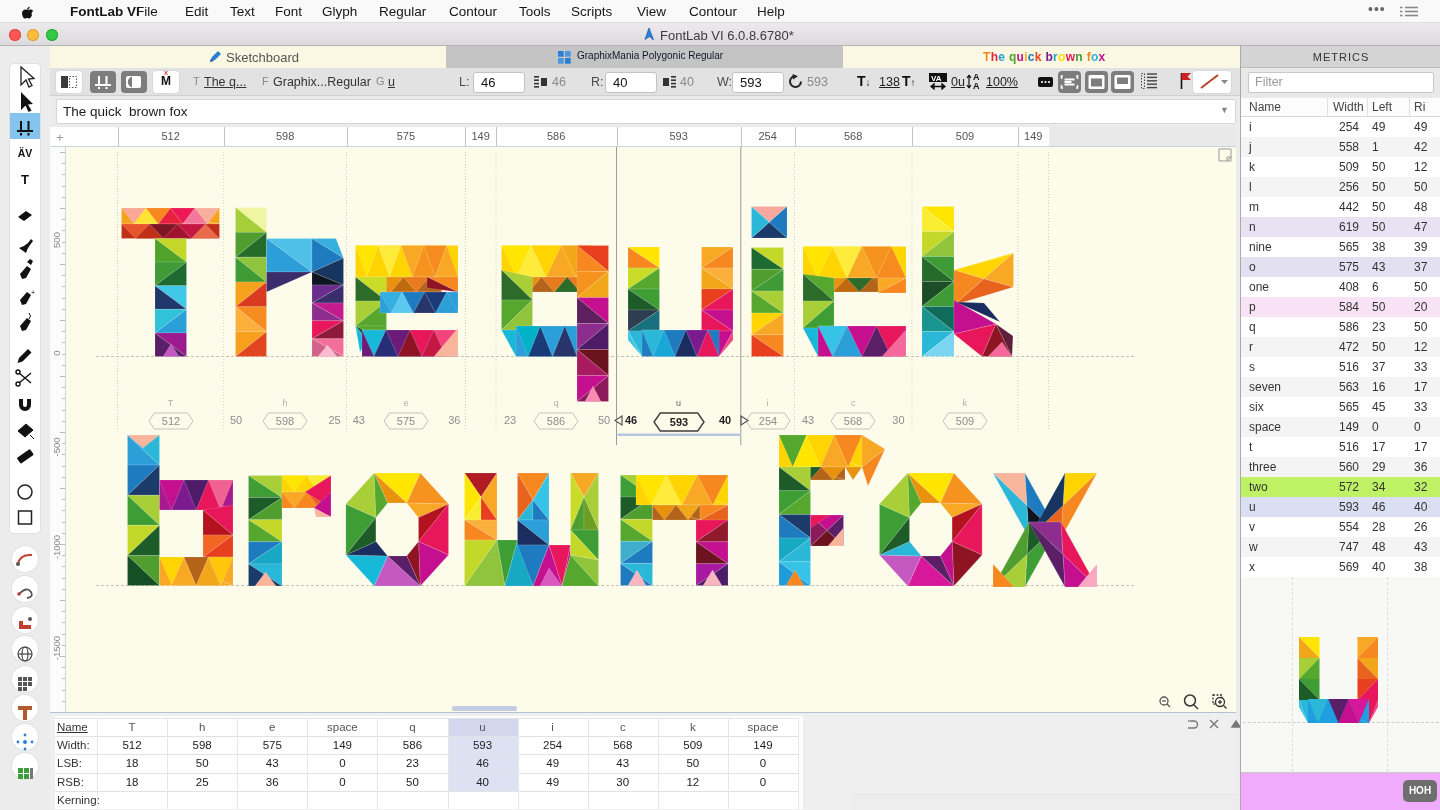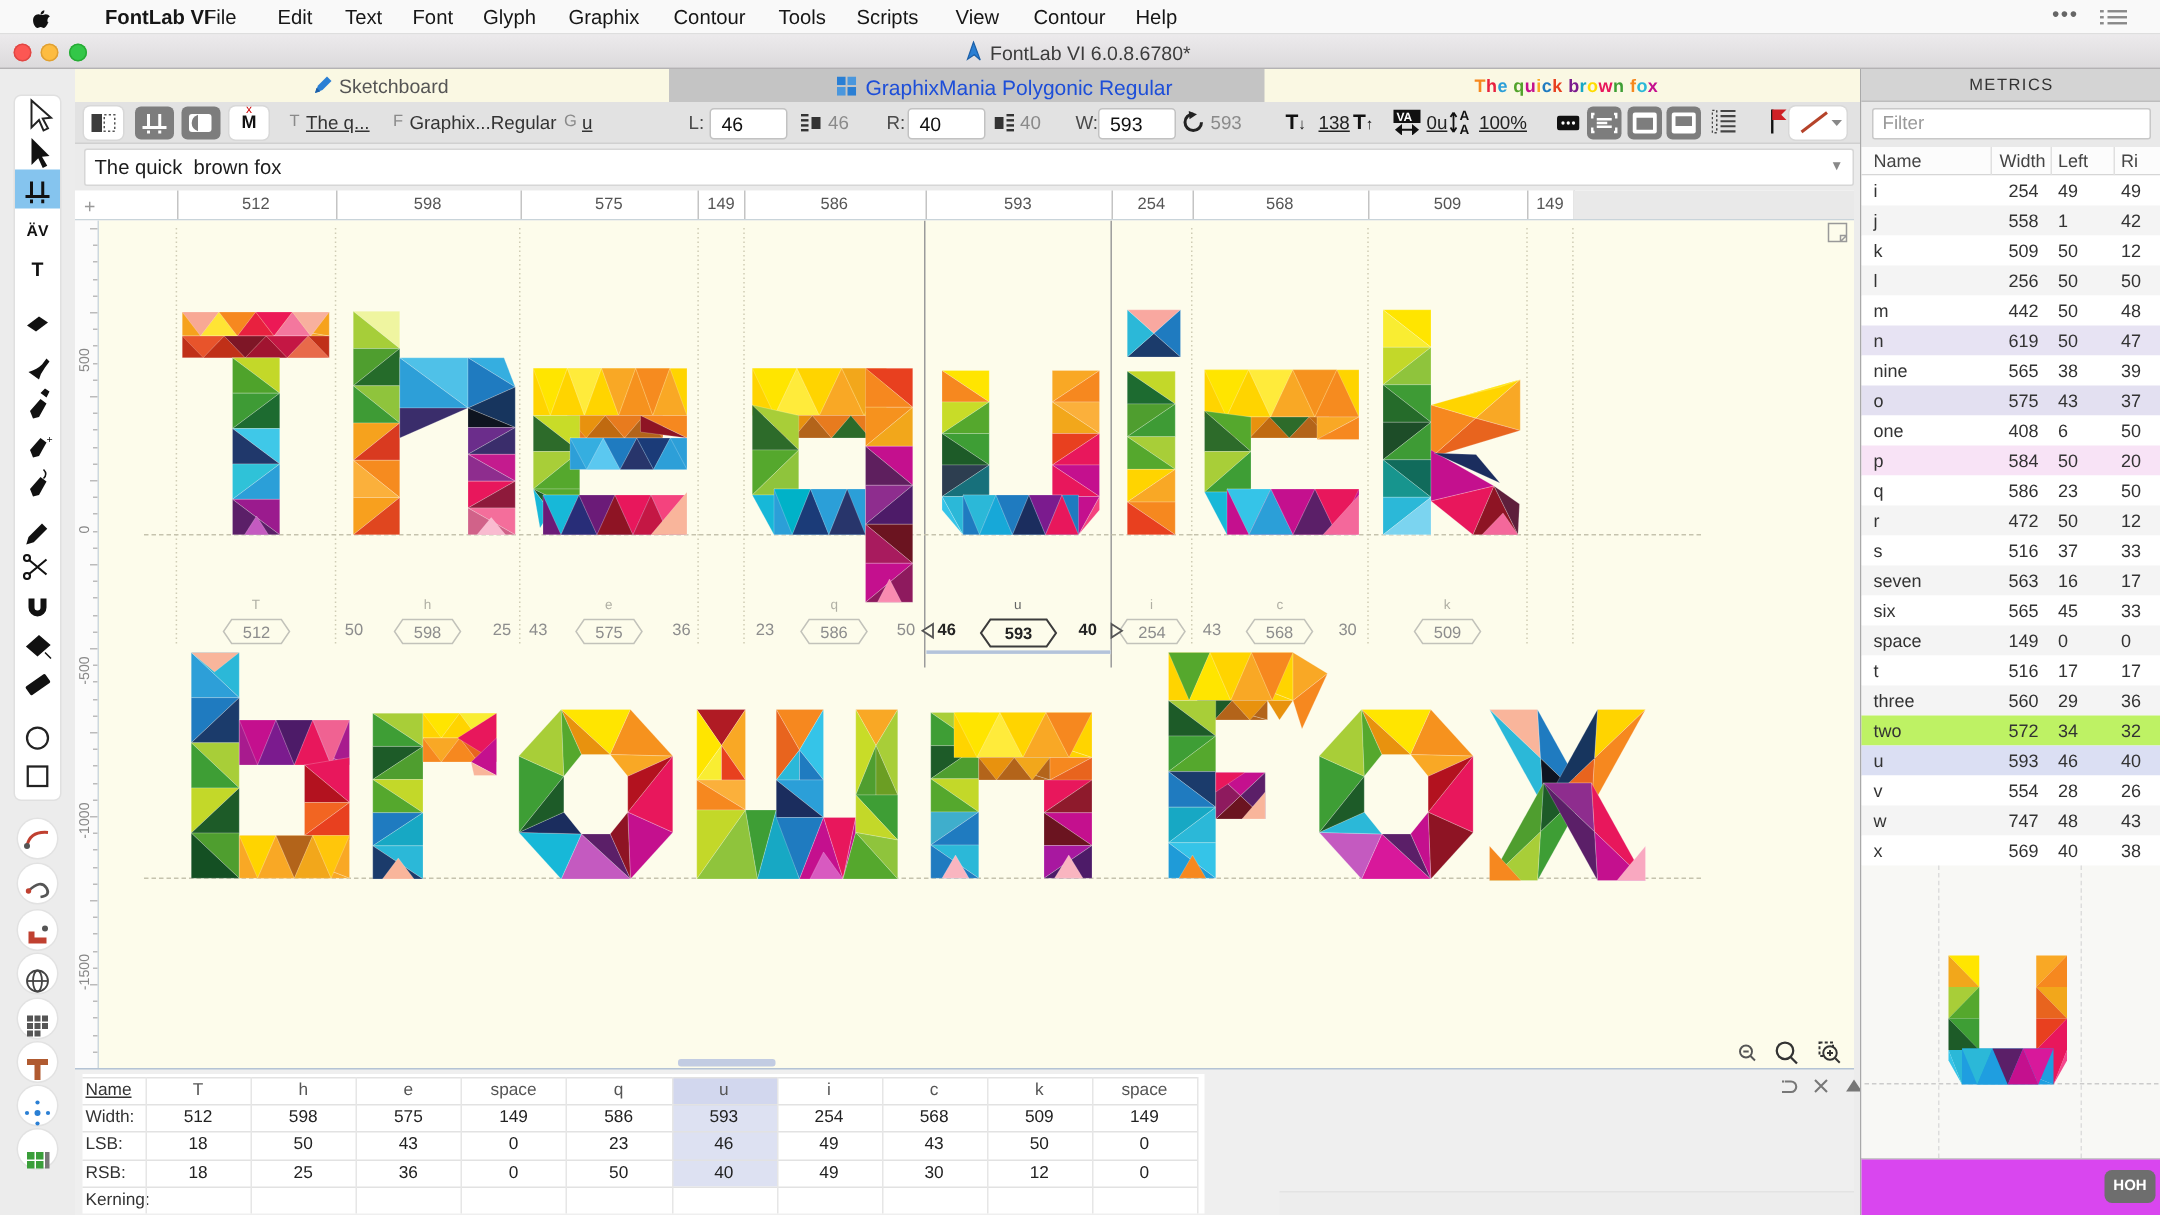--- a/index.html
+++ b/index.html
@@ -34,21 +34,21 @@
 <div id="menubar">
   <svg style="position:absolute;left:22px;top:4.5px" width="13" height="15" viewBox="0 0 17 17">
         <path fill="#111" d="M9.8 1.1c-.8.1-1.8.6-2.4 1.4-.5.6-.9 1.6-.7 2.4 1 0 1.9-.5 2.5-1.3.5-.7.9-1.6.6-2.5zM13 12.2c-.3.9-.5 1.2-1 2-.6 1-1.5 2.3-2.7 2.3-1 0-1.3-.7-2.6-.7s-1.7.7-2.7.7c-1.1 0-2-1.2-2.7-2.2C-.2 11.9-.4 8.4 1 6.6c.9-1.3 2.4-2 3.7-2 1.3 0 2.2.7 3.3.7 1 0 1.7-.7 3.2-.7 1.3 0 2.6.7 3.5 1.9-3 1.6-2.5 5.8-.7 5.7z"></path>
       </svg>
   <span class="mi" style="left:70px;font-weight:bold">FontLab VI</span>
   <span class="mi" style="left:136px">File</span>
   <span class="mi" style="left:185px">Edit</span>
   <span class="mi" style="left:230px">Text</span>
   <span class="mi" style="left:275px">Font</span>
   <span class="mi" style="left:322px">Glyph</span>
-  <span class="mi" style="left:379px">Graphix</span>
+  <span class="mi" style="left:379px">Regular</span>
   <span class="mi" style="left:449px">Contour</span>
   <span class="mi" style="left:519px">Tools</span>
   <span class="mi" style="left:571px">Scripts</span>
   <span class="mi" style="left:637px">View</span>
   <span class="mi" style="left:689px">Contour</span>
   <span class="mi" style="left:757px">Help</span>
   <span style="position:absolute;left:1368px;top:1px;font-size:14px;color:#666;letter-spacing:1px">•••</span>
   <svg style="position:absolute;left:1400px;top:6px" width="18" height="12">
         <g stroke="#888" stroke-width="1.6">
           <line x1="5" y1="1.5" x2="18" y2="1.5"></line>
@@ -76,21 +76,21 @@
         <path d="M2 12 L5.5 11 L3 8.5 Z" fill="#1b5fa8"></path>
       </svg>
   <div style="position:absolute;left:176px;top:4px;font-size:13px;color:#555">Sketchboard</div>
   <div style="position:absolute;left:396px;top:0;width:397px;height:22px;background:#c4c4c4">
     <svg style="position:absolute;left:112px;top:4.5px" width="13" height="13">
           <rect x="0" y="0" width="5.7" height="5.7" fill="#2a7fd4"></rect>
           <rect x="7" y="0" width="5.7" height="5.7" fill="#4a97dd"></rect>
           <rect x="0" y="7" width="5.7" height="5.7" fill="#4a97dd"></rect>
           <rect x="7" y="7" width="5.7" height="5.7" fill="#2a7fd4"></rect>
         </svg>
-    <div style="position:absolute;left:131px;top:4px;font-size:14px;color:#1d4ed8">GraphixMania Polygonic Regular</div>
+    <div style="position:absolute;left:131px;top:4px;font-size:10px;color:#0f172a">GraphixMania Polygonic Regular</div>
   </div>
   <div style="position:absolute;left:933px;top:4px;width:230px;font-size:12px;font-weight:bold;letter-spacing:0.3px">
     <span style="color:#f6881f">T</span><span style="color:#e8213f">h</span><span style="color:#2b9fd8">e</span>
     <span style="color:#52a32b">q</span><span style="color:#c4108e">u</span><span style="color:#f9a825">i</span><span style="color:#1f7bc0">c</span><span style="color:#e8401f">k</span>
     <span style="color:#7b1b8e">b</span><span style="color:#17a8c4">r</span><span style="color:#fd0">o</span><span style="color:#e8175c">w</span><span style="color:#3e9e35">n</span>
     <span style="color:#f6881f">f</span><span style="color:#2bb8d8">o</span><span style="color:#c4108e">x</span>
   </div>
 </div>
 
 <div id="toolbar">
@@ -1161,17 +1161,17 @@
 <polygon points="1356.5,700 1377,700 1368,723" fill="#E8175C"></polygon>
 <polygon points="1307,699 1368,699 1368,723" fill="#1F9EE0"></polygon>
 <polygon points="1307,699 1368,723 1307,723" fill="#1F9EE0"></polygon>
 <polygon points="1307,699 1317.17,723 1327.33,699" fill="#2BB8D8"></polygon>
 <polygon points="1317.17,723 1327.33,699 1337.5,723" fill="#1F9EE0"></polygon>
 <polygon points="1327.33,699 1337.5,723 1347.67,699" fill="#5B1F68"></polygon>
 <polygon points="1337.5,723 1347.67,699 1357.83,723" fill="#C4108E"></polygon>
 <polygon points="1347.67,699 1357.83,723 1368,699" fill="#D8189B"></polygon>
         </svg>
   </div>
-  <div style="position:absolute;left:0;top:726px;width:200px;height:38px;background:#d946ef;border-top:1px solid #c9c9c9">
+  <div style="position:absolute;left:0;top:726px;width:200px;height:38px;background:#f0abfc;border-top:1px solid #c9c9c9">
     <div style="position:absolute;right:4px;top:7px;width:34px;height:22px;background:#6e6e6e;border-radius:5px;color:#fff;font-size:10px;font-weight:bold;text-align:center;padding-top:5px">HOH</div>
   </div>
 </div>
 
 </div>
 </body></html>

